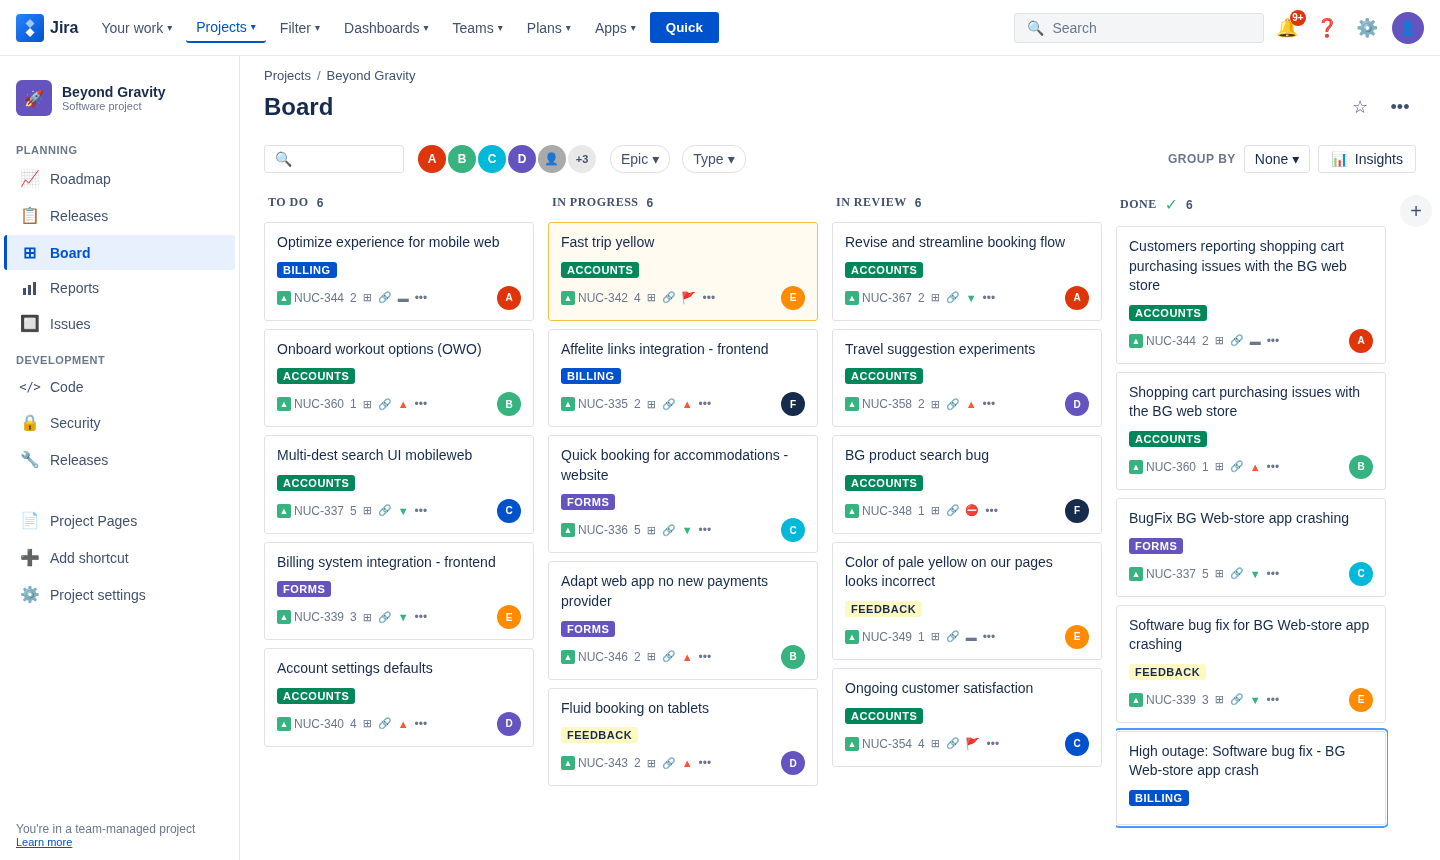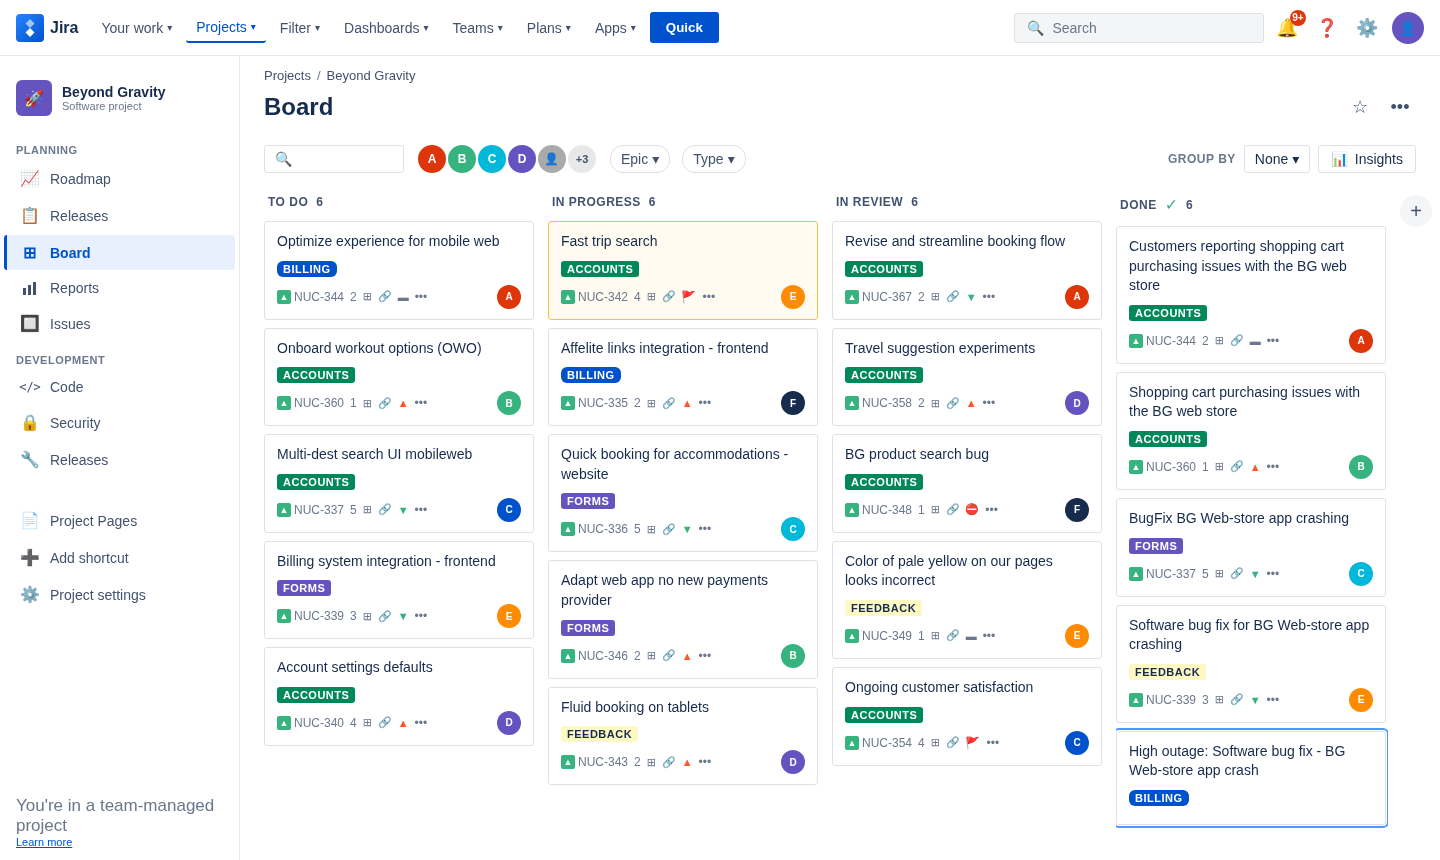--- a/index.html
+++ b/index.html
@@ -58,30 +58,30 @@
     .filter-btn { display: flex; align-items: center; gap: 4px; border: 1px solid #dfe1e6; border-radius: 13px; padding: 5px 10px; cursor: pointer; color: #42526e; font-size: 14px; background: white; }
     .group-by-area { display: flex; align-items: center; gap: 8px; margin-left: auto; }
     .group-by-label { font-size: 12px; color: #6b778c; text-transform: uppercase; font-weight: 600; letter-spacing: 0.5px; }
     .group-by-select { display: flex; align-items: center; gap: 4px; border: 1px solid #dfe1e6; border-radius: 3px; padding: 5px 10px; cursor: pointer; color: #172b4d; font-size: 14px; background: white; }
     .insights-btn { display: flex; align-items: center; gap: 6px; border: 1px solid #dfe1e6; border-radius: 3px; padding: 5px 12px; cursor: pointer; color: #172b4d; font-size: 14px; background: white; font-weight: 500; }
 
     
     .board-area { flex: 1; overflow-x: auto; overflow-y: hidden; display: flex; padding: 0 16px 0 24px; gap: 12px; }
     .board-column { min-width: 272px; width: 272px; display: flex; flex-direction: column; }
     .column-header { display: flex; align-items: center; gap: 8px; padding: 8px 4px 12px; }
-    .column-title { font-size: 12px; font-weight: 700; color: #42526e; text-transform: uppercase; letter-spacing: 0.5px; }
+    .column-title { font-size: 12px; font-weight: 700; color: #42526e; text-transform: uppercase; letter-spacing: 0.5px; font-family: Liberation Serif, serif; }
     .column-count { font-size: 12px; font-weight: 600; color: #42526e; }
     .column-done-icon { color: #36b37e; font-size: 16px; }
     .cards-list { overflow-y: auto; flex: 1; display: flex; flex-direction: column; gap: 8px; padding-right: 2px; }
     .card { background: #fff; border-radius: 3px; border: 1px solid #dfe1e6; padding: 10px 12px; cursor: pointer; }
     .card.highlighted { background: #fffbf0; border-color: #f6c142; }
     .card-title { font-size: 14px; color: #172b4d; line-height: 1.4; margin-bottom: 8px; }
     .card-tag { display: inline-block; border-radius: 3px; padding: 2px 6px; font-size: 11px; font-weight: 700; text-transform: uppercase; letter-spacing: 0.5px; margin-bottom: 8px; }
     .tag-accounts { background: #00875a; color: white; }
-    .tag-billing { background: #0052cc; color: white; border-radius: 6px; }
+    .tag-billing { background: #0052cc; color: white; }
     .tag-forms { background: #6554c0; color: white; }
     .tag-feedback { background: #fef9c3; color: #172b4d; }
     .card-meta { display: flex; align-items: center; gap: 6px; font-size: 12px; color: #42526e; }
     .card-id-badge { display: flex; align-items: center; gap: 3px; }
     .story-icon { width: 14px; height: 14px; background: #36b37e; border-radius: 2px; display: flex; align-items: center; justify-content: center; color: white; font-size: 9px; font-weight: bold; }
     .card-id { font-size: 12px; color: #6b778c; }
     .meta-num { font-size: 12px; color: #6b778c; }
     .meta-icon { font-size: 11px; color: #6b778c; }
     .meta-dots { color: #6b778c; }
     .card-avatar { width: 24px; height: 24px; border-radius: 50%; display: flex; align-items: center; justify-content: center; color: white; font-size: 10px; font-weight: 600; margin-left: auto; }
@@ -223,21 +223,21 @@
     <div class="sidebar-item">
       <span class="item-icon">➕</span>
       <span class="item-label">Add shortcut</span>
     </div>
     <div class="sidebar-item">
       <span class="item-icon">⚙️</span>
       <span class="item-label">Project settings</span>
     </div>
 
     <div style="margin-top:auto; padding:12px 16px 0;">
-      <div style="font-size:17px;color:#6b778c;">You're in a team-managed project</div>
+      <div style="font-size:12px;color:#6b778c;">You're in a team-managed project</div>
       <div style="font-size:11px;color:#0052cc;cursor:pointer;text-decoration:underline;">Learn more</div>
     </div>
   </aside>
 
   <div class="main-content">
     <div class="breadcrumb">
       <a>Projects</a>
       <span class="sep">/</span>
       <a>Beyond Gravity</a>
     </div>
@@ -376,21 +376,21 @@
             </div>
           </div>
         </div>
         <div class="board-column">
           <div class="column-header">
             <span class="column-title">IN PROGRESS</span>
             <span class="column-count">6</span>
           </div>
           <div class="cards-list">
             <div class="card highlighted">
-              <div class="card-title">Fast trip search</div>
+              <div class="card-title">Fast trip yellow</div>
               <div><span class="card-tag tag-accounts">ACCOUNTS</span></div>
               <div class="card-meta">
         <div class="card-id-badge">
           <div class="story-icon">▲</div>
           <span class="card-id">NUC-342</span>
         </div>
         <span class="meta-num">4</span>
         <span class="meta-icon">⊞</span>
         <span class="meta-icon">🔗</span>
         <span class="meta-icon flag-icon">🚩</span>

